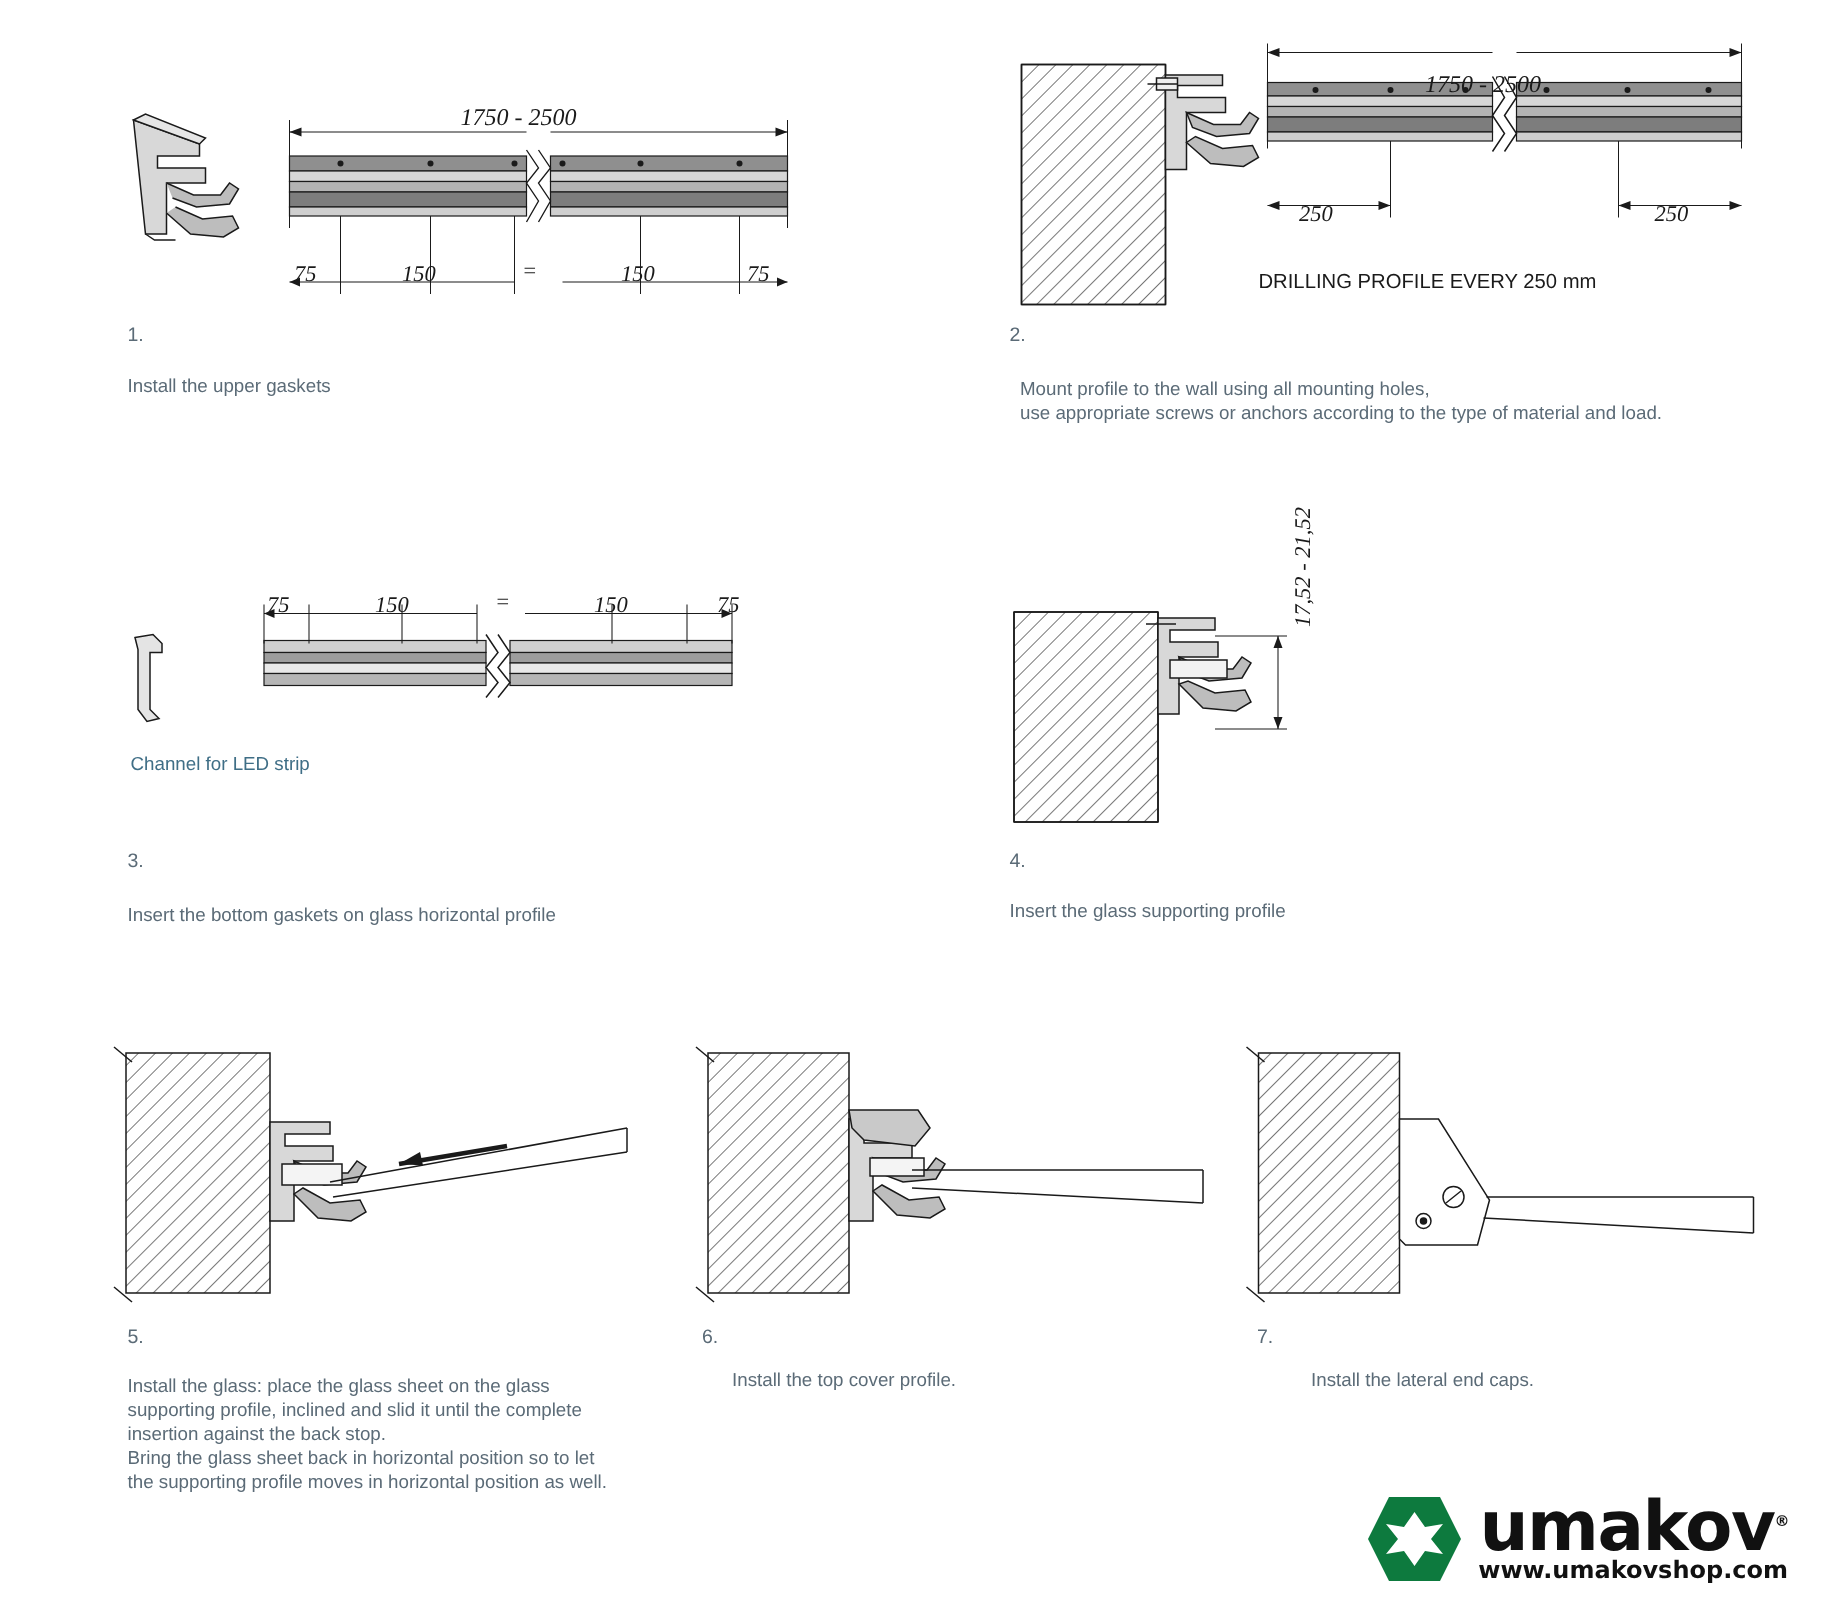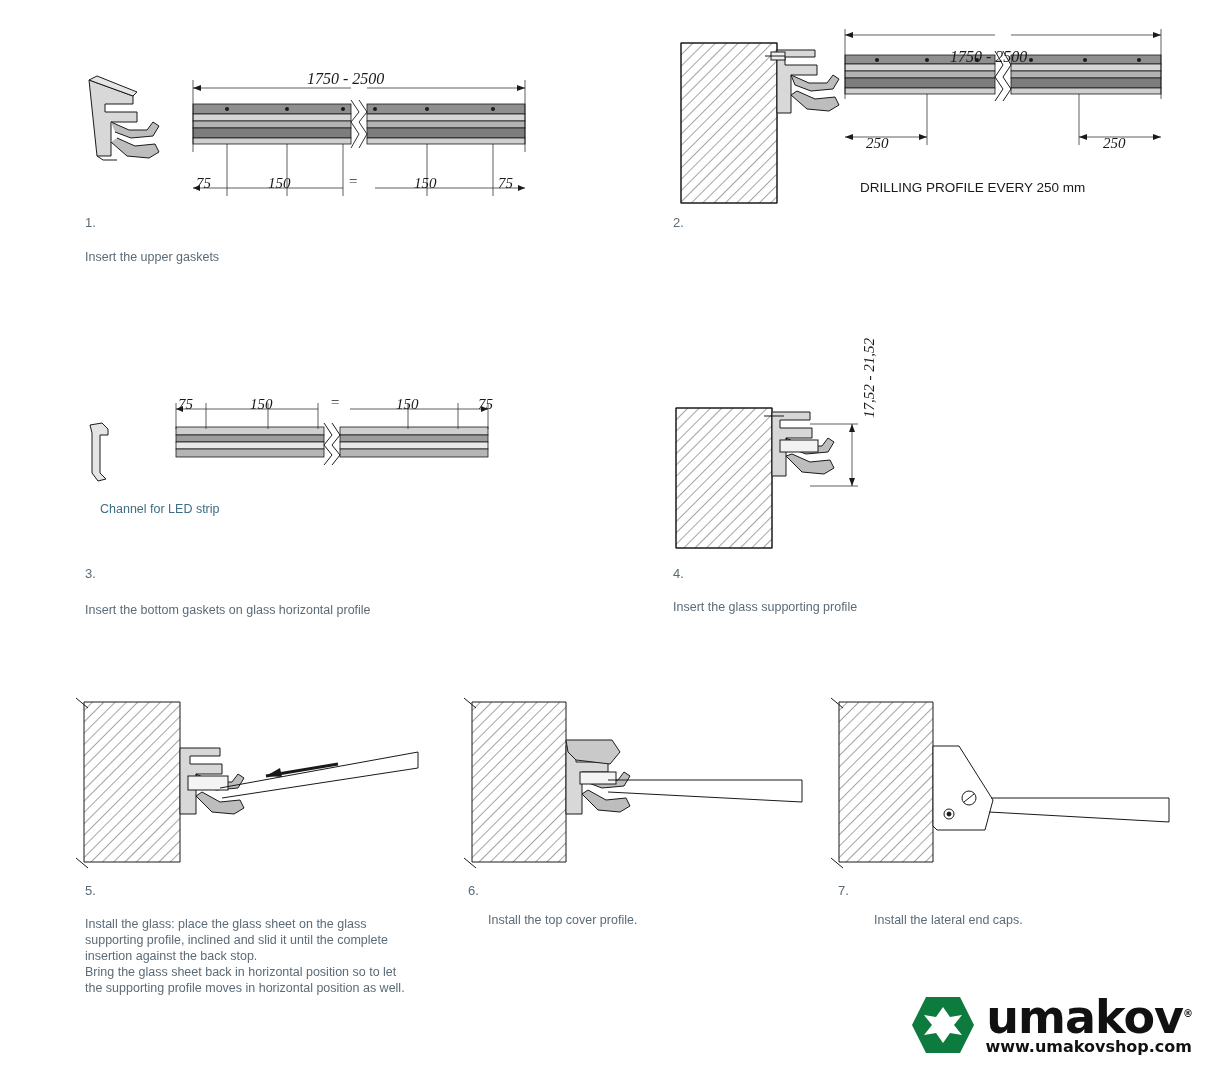--- a/index.html
+++ b/index.html
@@ -119,21 +119,21 @@
   </svg>
 
   <div class="abs dim big" style="left:307px;top:70px;">1750 - 2500</div>
   <div class="abs dim" style="left:196px;top:175px;">75</div>
   <div class="abs dim" style="left:268px;top:175px;">150</div>
   <div class="abs dim" style="left:348px;top:173px;">=</div>
   <div class="abs dim" style="left:414px;top:175px;">150</div>
   <div class="abs dim" style="left:498px;top:175px;">75</div>
 
   <div class="abs step-num" style="left:85px;top:215px;">1.</div>
-  <div class="abs step-txt" style="left:85px;top:249px;width:420px;">Insert the upper gaskets</div>
+  <div class="abs step-txt" style="left:85px;top:249px;width:420px;">Install the upper gaskets</div>
 
   <svg class="abs" style="left:665px;top:25px;" width="520" height="180">
     <defs>
       <pattern id="hatch" width="8" height="8" patternTransform="rotate(45)" patternUnits="userSpaceOnUse">
         <line x1="0" y1="0" x2="0" y2="8" stroke="#1a1a1a" stroke-width="0.8"></line>
       </pattern>
     </defs>
 
     <g stroke="#1a1a1a" stroke-width="1" fill="none">
       <rect x="16" y="18" width="96" height="160" fill="url(#hatch)"></rect>
@@ -190,23 +190,25 @@
       <line x1="414" y1="112" x2="496" y2="112"></line>
       <line x1="414" y1="69" x2="414" y2="120"></line>
       <path d="M414,112 l8,-3 v6 z" fill="#1a1a1a" stroke="none"></path>
       <path d="M496,112 l-8,-3 v6 z" fill="#1a1a1a" stroke="none"></path>
     </g>
   </svg>
 
   <div class="abs dim big" style="left:950px;top:48px;">1750 - 2500</div>
   <div class="abs dim" style="left:866px;top:135px;">250</div>
   <div class="abs dim" style="left:1103px;top:135px;">250</div>
-  <div class="abs note" style="left:839px;top:180px;margin-left:21px;">DRILLING PROFILE EVERY 250 mm</div>
+  <div class="abs note" style="left:839px;top:180px;">DRILLING PROFILE EVERY 250 mm</div>
 
   <div class="abs step-num" style="left:673px;top:215px;">2.</div>
+  <div class="abs step-txt" style="left:680px;top:251px;width:500px;">Mount profile to the wall using all mounting holes,
+use appropriate screws or anchors according to the type of material and load.</div>
 
   <svg class="abs" style="left:78px;top:395px;" width="440" height="110">
 
     <g stroke="#1a1a1a" stroke-width="1" fill="#e4e4e4">
       <path d="M12,30 L24,28 L30,34 L30,40 L22,40 L22,78 L28,84 L20,86 L14,78 L14,38 Z"></path>
     </g>
 
     <g>
       <rect x="98" y="32" width="148" height="8" fill="#cfcfcf" stroke="#1a1a1a" stroke-width="0.8"></rect>
       <rect x="98" y="40" width="148" height="7" fill="#9d9d9d" stroke="#1a1a1a" stroke-width="0.8"></rect>
@@ -239,21 +241,21 @@
       <path d="M410,14 l-7,-3 v6 z" fill="#1a1a1a" stroke="none"></path>
     </g>
   </svg>
 
   <div class="abs dim" style="left:178px;top:396px;">75</div>
   <div class="abs dim" style="left:250px;top:396px;">150</div>
   <div class="abs dim" style="left:330px;top:394px;">=</div>
   <div class="abs dim" style="left:396px;top:396px;">150</div>
   <div class="abs dim" style="left:478px;top:396px;">75</div>
 
-  <div class="abs caption-blue" style="left:100px;top:502px;">Channel for LED strip</div>
+  <div class="abs caption-blue" style="left:87px;top:502px;">Channel for LED strip</div>
   <div class="abs step-num" style="left:85px;top:566px;">3.</div>
   <div class="abs step-txt" style="left:85px;top:602px;width:440px;">Insert the bottom gaskets on glass horizontal profile</div>
 
   <svg class="abs" style="left:660px;top:390px;" width="260" height="160">
     <g stroke="#1a1a1a" stroke-width="1" fill="none">
       <rect x="16" y="18" width="96" height="140" fill="url(#hatch)"></rect>
       <line x1="16" y1="18" x2="16" y2="158"></line>
       <line x1="112" y1="18" x2="112" y2="158"></line>
       <line x1="16" y1="18" x2="112" y2="18"></line>
       <line x1="16" y1="158" x2="112" y2="158"></line>

